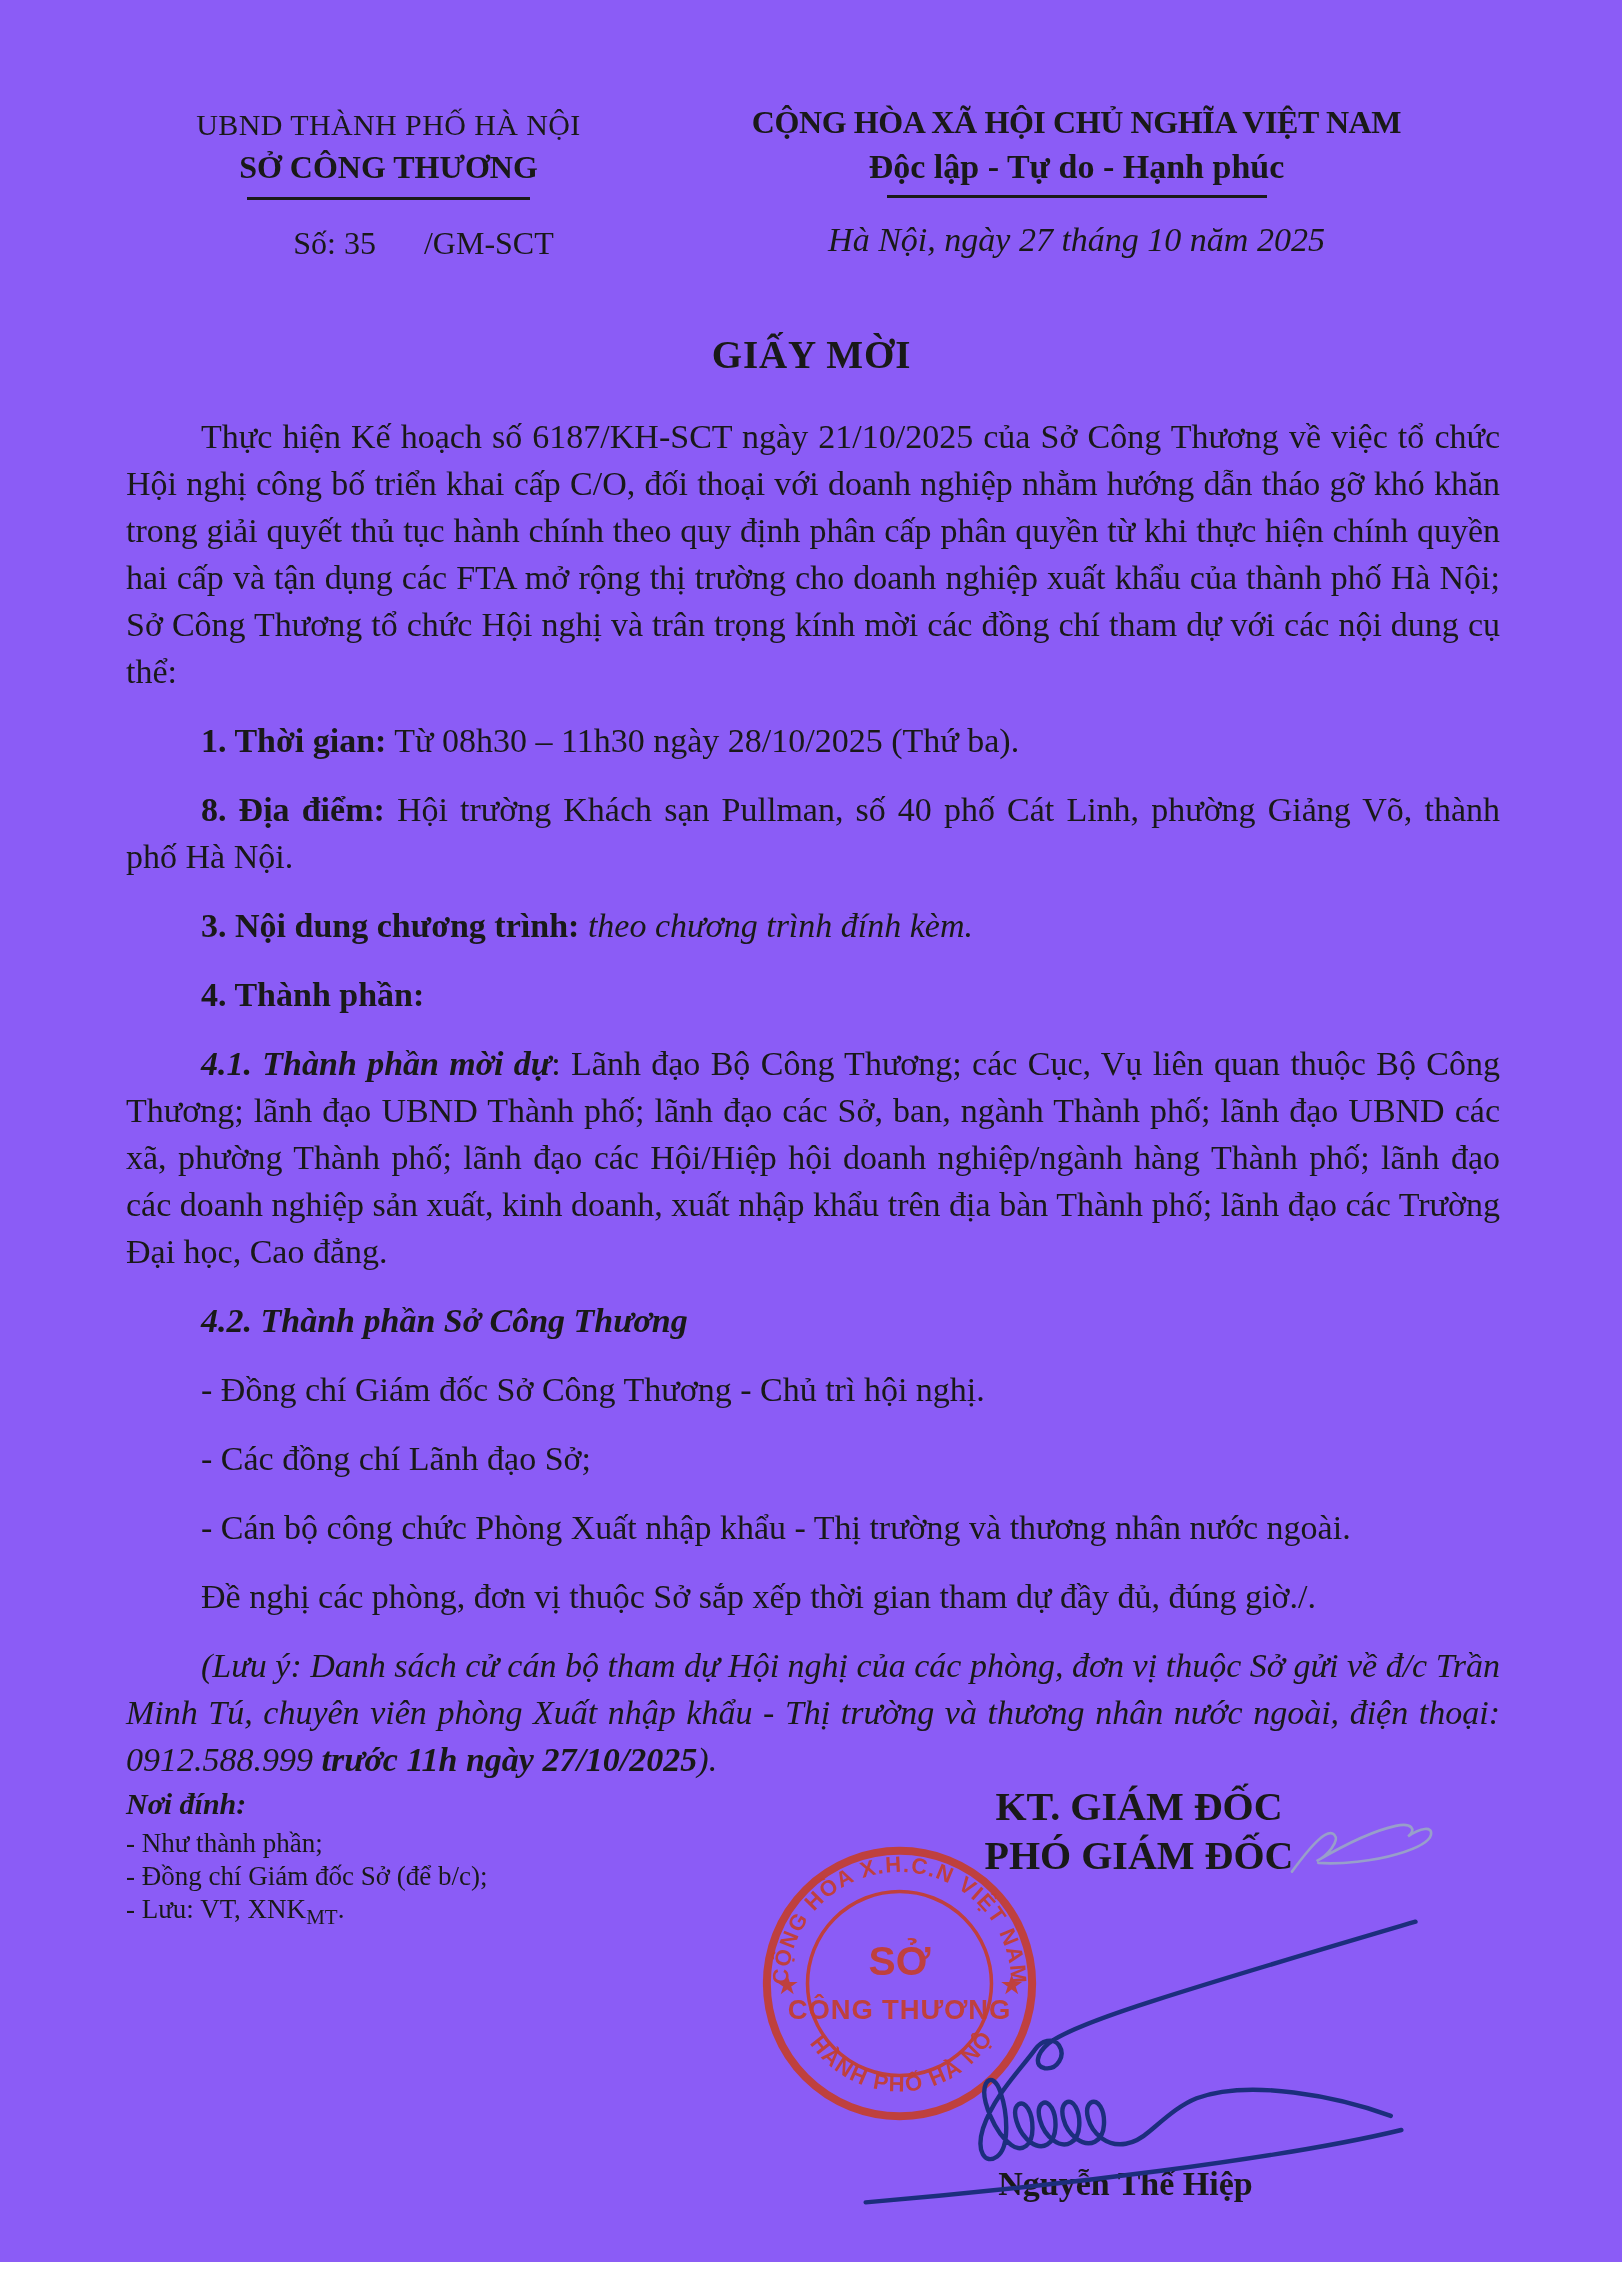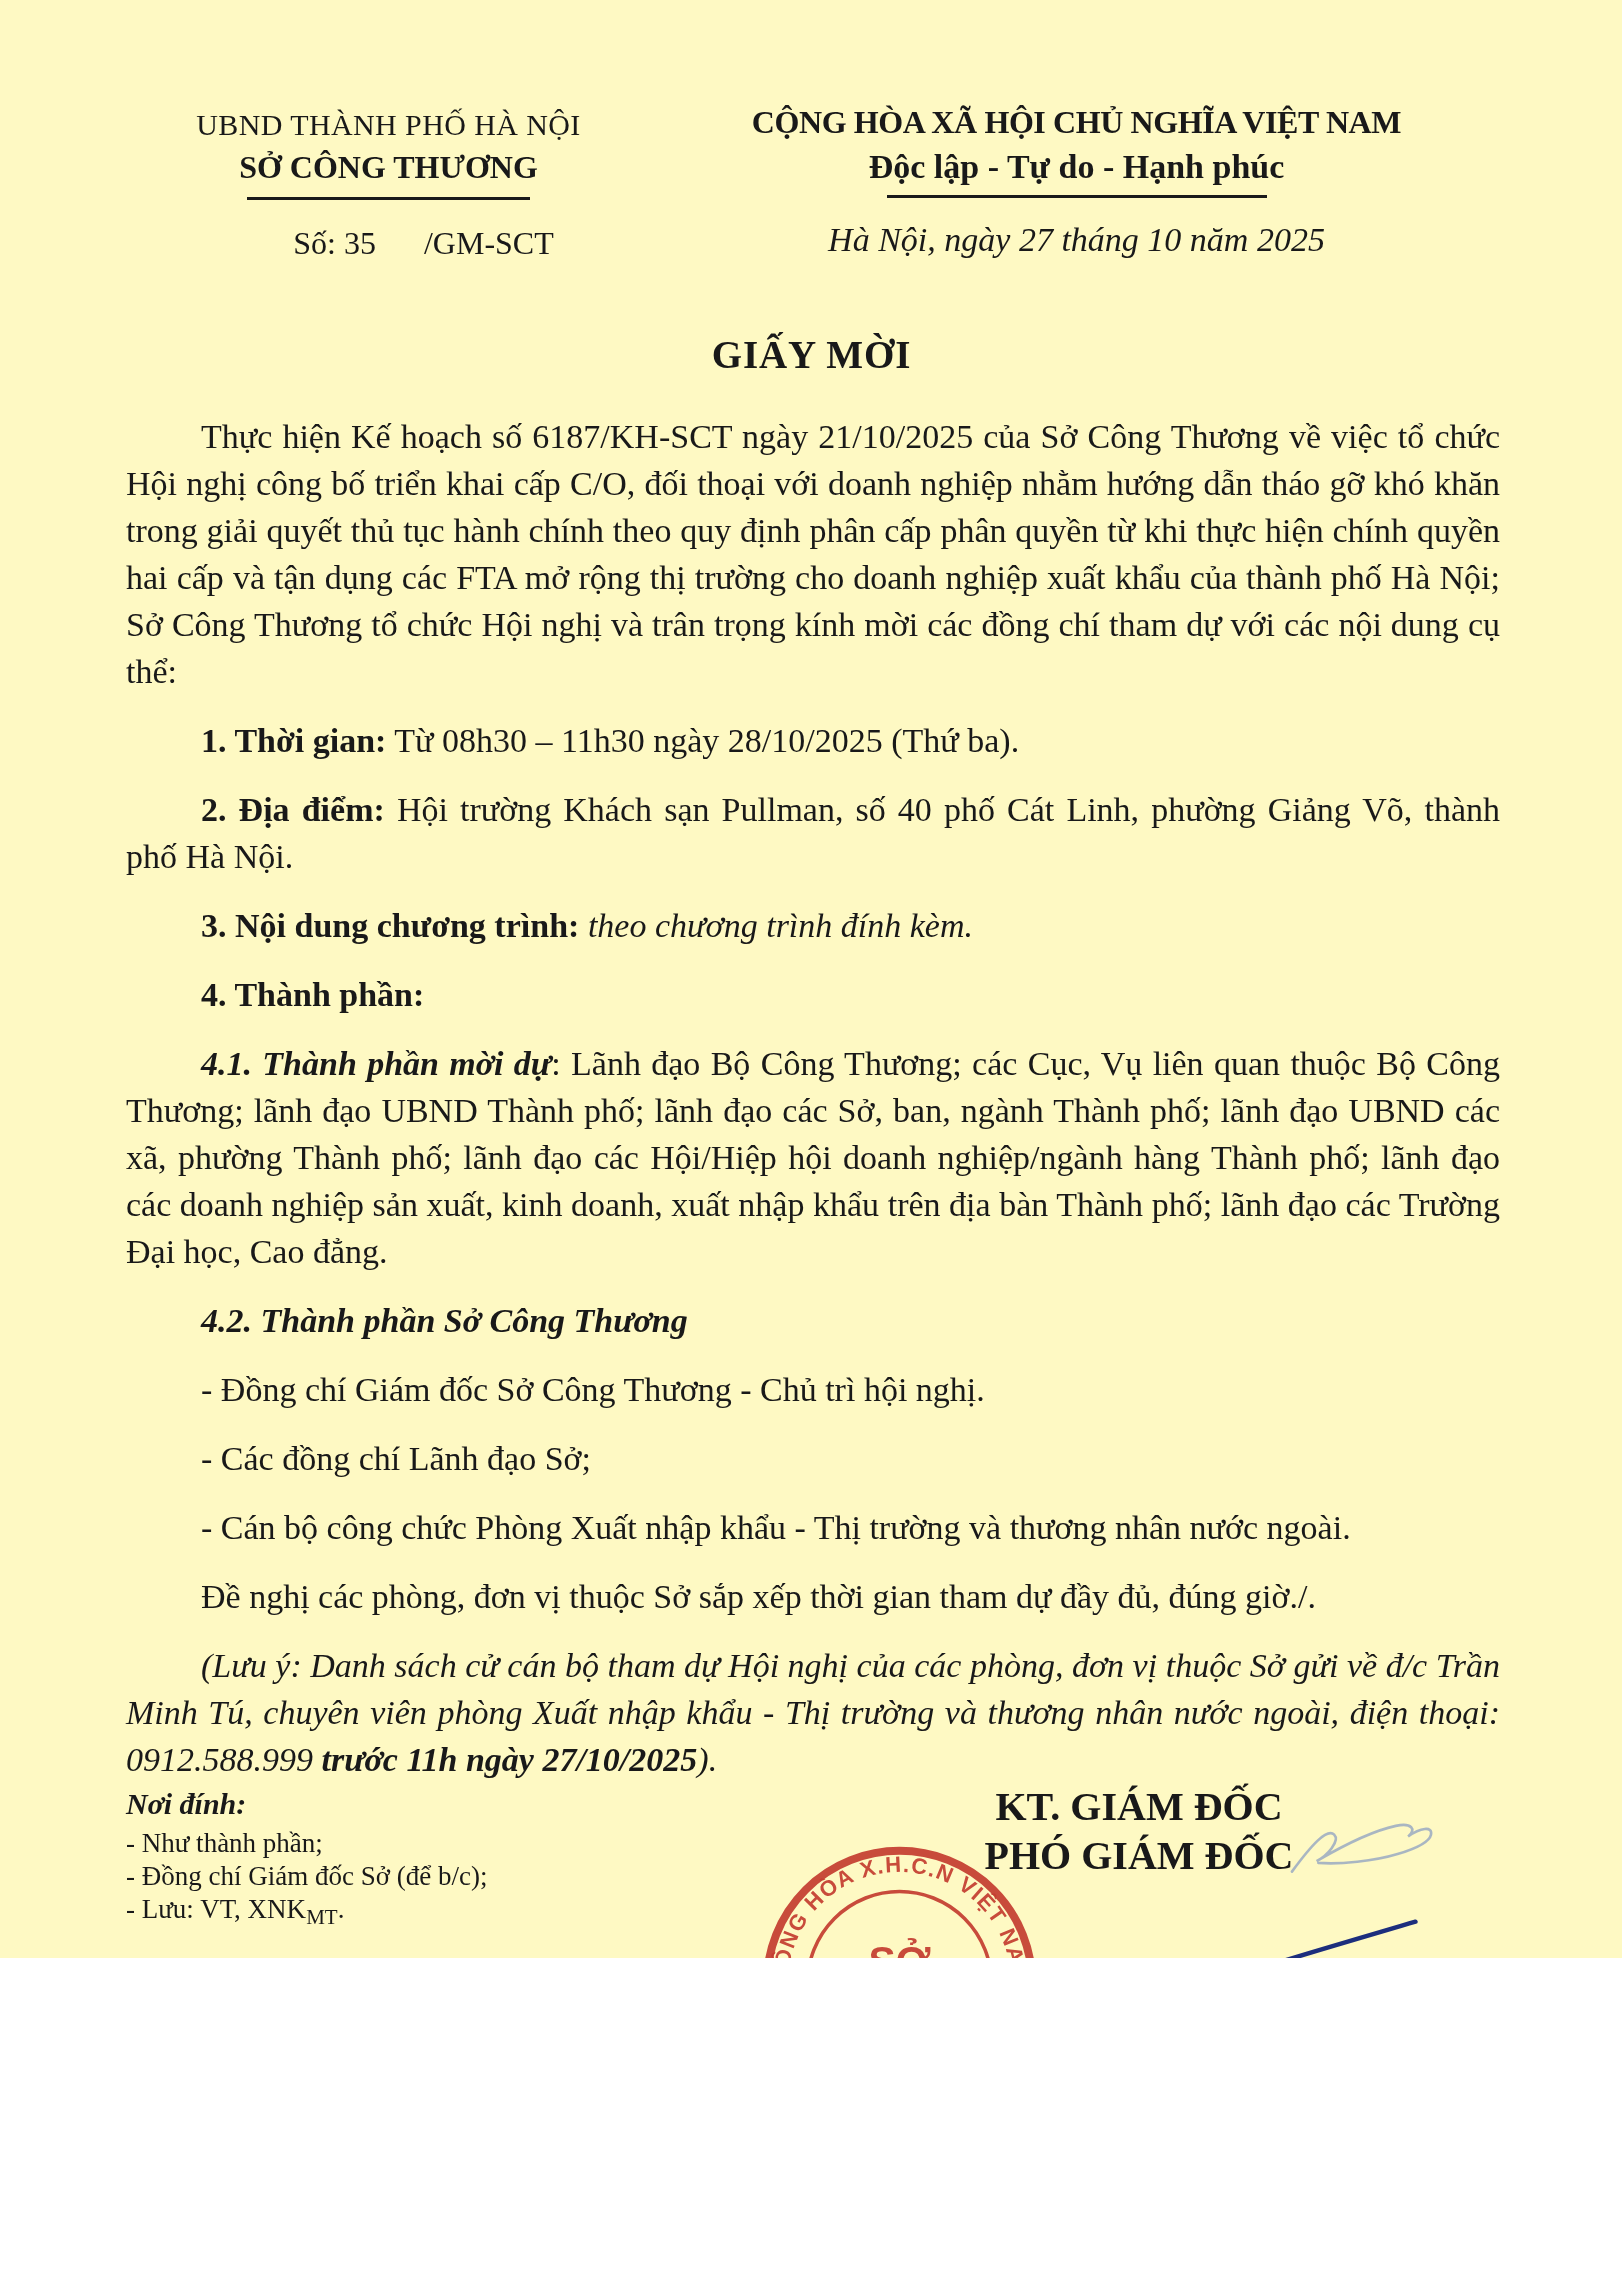--- a/index.html
+++ b/index.html
@@ -1,20 +1,20 @@
 <!DOCTYPE html>
 <html lang="vi" style="font-size:14px"><head>
 <meta charset="utf-8">
 <style>
   * { margin:0; padding:0; box-sizing:border-box; }
   html,body { background:#ffffff; }
   .page {
     position:relative;
-    width:1623px; height:1958px;
-    background:#fef9c3;
+    width:1623px; height:2262px;
+    background:#8b5cf6;
     color:#191919;
     font-family:"Liberation Serif", serif;
     overflow:hidden;
     padding-left:23px;
   }
   
   .header-left {
     position:absolute; top:108px; left:115px; width:547px;
     text-align:center;
   }
@@ -90,21 +90,21 @@
     <div class="place-date">Hà Nội, ngày 27 tháng 10 năm 2025</div>
   </div>
 
   <div class="doc-title">GIẤY MỜI</div>
 
   <div class="body-text">
     <p><span>Thực hiện Kế hoạch số 6187/KH-SCT ngày 21/10/2025 của Sở Công Thương về việc tổ chức Hội nghị công bố triển khai cấp C/O, đối thoại với doanh nghiệp nhằm hướng dẫn tháo gỡ khó khăn trong giải quyết thủ tục hành chính theo quy định phân cấp phân quyền từ khi thực hiện chính quyền hai cấp và tận dụng các FTA mở rộng thị trường cho doanh nghiệp xuất khẩu của thành phố Hà Nội; Sở Công Thương tổ chức Hội nghị và trân trọng kính mời các đồng chí tham dự với các nội dung cụ thể:</span></p>
 
     <p><span class="lbl">1. Thời gian:</span><span> Từ 08h30 – 11h30 ngày 28/10/2025 (Thứ ba).</span></p>
 
-    <p><span class="lbl">2. Địa điểm:</span><span> Hội trường Khách sạn Pullman, số 40 phố Cát Linh, phường Giảng Võ, thành phố Hà Nội.</span></p>
+    <p><span class="lbl">8. Địa điểm:</span><span> Hội trường Khách sạn Pullman, số 40 phố Cát Linh, phường Giảng Võ, thành phố Hà Nội.</span></p>
 
     <p><span class="lbl">3. Nội dung chương trình:</span><span class="ital"> theo chương trình đính kèm.</span></p>
 
     <p><span class="lbl">4. Thành phần:</span></p>
 
     <p><span class="lbl-bi">4.1. Thành phần mời dự</span><span>: Lãnh đạo Bộ Công Thương; các Cục, Vụ liên quan thuộc Bộ Công Thương; lãnh đạo UBND Thành phố; lãnh đạo các Sở, ban, ngành Thành phố; lãnh đạo UBND các xã, phường Thành phố; lãnh đạo các Hội/Hiệp hội doanh nghiệp/ngành hàng Thành phố; lãnh đạo các doanh nghiệp sản xuất, kinh doanh, xuất nhập khẩu trên địa bàn Thành phố; lãnh đạo các Trường Đại học, Cao đẳng.</span></p>
 
     <p><span class="lbl-bi">4.2. Thành phần Sở Công Thương</span></p>
 
     <p>- Đồng chí Giám đốc Sở Công Thương - Chủ trì hội nghị.</p>

